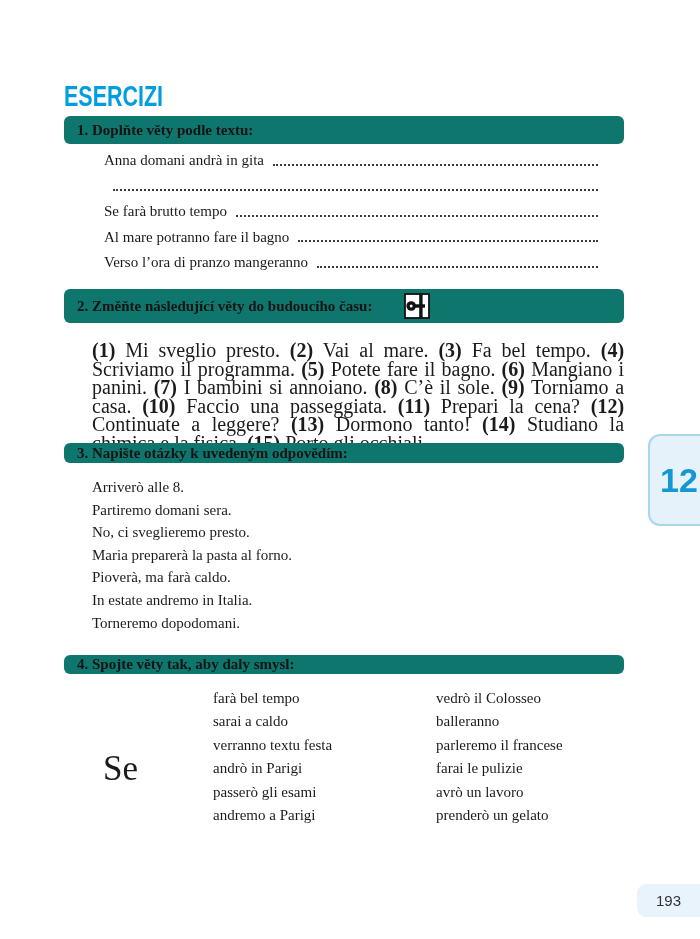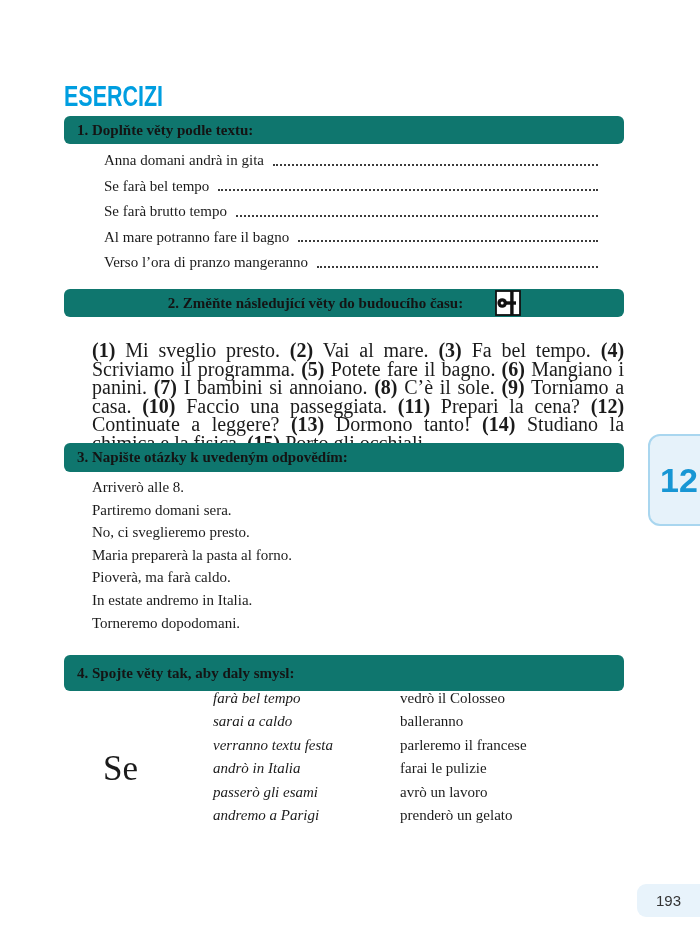--- a/index.html
+++ b/index.html
@@ -20,23 +20,23 @@
   }
 
   
   .bar{
     position:absolute;left:64px;width:560px;background:#0f766e;border-radius:6px;
     display:flex;align-items:center;box-sizing:border-box;
     padding:0 10px 0 13px;
   }
   .bar-title{font-weight:bold;font-size:15px;color:#141414;}
   #bar1{top:116px;height:28px;}
-  #bar2{top:289px;height:28px;justify-content:center;gap:32px;}
-  #bar3{top:443px;height:29px;}
-  #bar4{top:655px;height:36px;}
+  #bar2{top:289px;height:34px;justify-content:flex-start;gap:32px;}
+  #bar3{top:443px;height:20px;}
+  #bar4{top:655px;height:19px;}
   .key-icon{display:flex;align-items:center;margin-right:2px;}
 
   
   .dotted-list{position:absolute;left:104px;top:148px;width:494px;}
   .dot-row{display:flex;align-items:baseline;height:25.5px;font-size:15px;}
   .dot-row .lt{line-height:25.5px;white-space:nowrap;}
   .dots{flex:1;margin-left:9px;align-self:flex-end;margin-bottom:8px;
         border-bottom:2px dotted #3B3B3B;}
 
   
@@ -54,22 +54,22 @@
     position:absolute;left:648px;top:434px;width:76px;height:92px;
     background:#E6F2FA;border:2px solid #A9D6EF;border-radius:12px;
     box-sizing:border-box;display:flex;align-items:center;padding-left:10px;
     font-family:"Liberation Sans","DejaVu Sans",sans-serif;
     font-weight:bold;font-size:34px;color:#1796D4;
   }
 
   
   .se-lead{position:absolute;left:103px;top:749px;font-size:35px;}
   .match-col{position:absolute;top:687px;font-size:15px;line-height:23.4px;}
-  #col1{left:213px;font-style:italic;}
-  #col2{left:400px;font-family:Liberation Serif, serif;}
+  #col1{left:213px;}
+  #col2{left:436px;font-family:Liberation Serif, serif;}
 
   
   .page-num{
     position:absolute;left:637px;top:884px;width:90px;height:33px;
     background:#E8F3FB;border-radius:9px;box-sizing:border-box;
     display:flex;align-items:center;padding-left:19px;
     font-family:"Liberation Sans","DejaVu Sans",sans-serif;
     font-size:15px;color:#333333;
   }
 </style>
@@ -82,21 +82,20 @@
 
   <div class="bar" id="bar1">
     <span class="bar-title">1. Doplňte věty podle textu:</span>
   </div>
   <div class="dotted-list">
     <div class="dot-row">
       <span class="lt">Anna domani andrà in gita</span>
       <span class="dots"></span>
     </div>
     <div class="dot-row">
-      <span class="lt">Se farà bel tempo</span>
       <span class="dots"></span>
     </div>
     <div class="dot-row">
       <span class="lt">Se farà brutto tempo</span>
       <span class="dots"></span>
     </div>
     <div class="dot-row">
       <span class="lt">Al mare potranno fare il bagno</span>
       <span class="dots"></span>
     </div>
@@ -154,21 +153,21 @@
   </div>
 
   <div class="bar" id="bar4">
     <span class="bar-title">4. Spojte věty tak, aby daly smysl:</span>
   </div>
   <div class="se-lead">Se</div>
   <div class="match-col" id="col1">
     <div>farà bel tempo</div>
     <div>sarai a caldo</div>
     <div>verranno textu festa</div>
-    <div>andrò in Italia</div>
+    <div>andrò in Parigi</div>
     <div>passerò gli esami</div>
     <div>andremo a Parigi</div>
   </div>
   <div class="match-col" id="col2">
     <div>vedrò il Colosseo</div>
     <div>balleranno</div>
     <div>parleremo il francese</div>
     <div>farai le pulizie</div>
     <div>avrò un lavoro</div>
     <div>prenderò un gelato</div>

